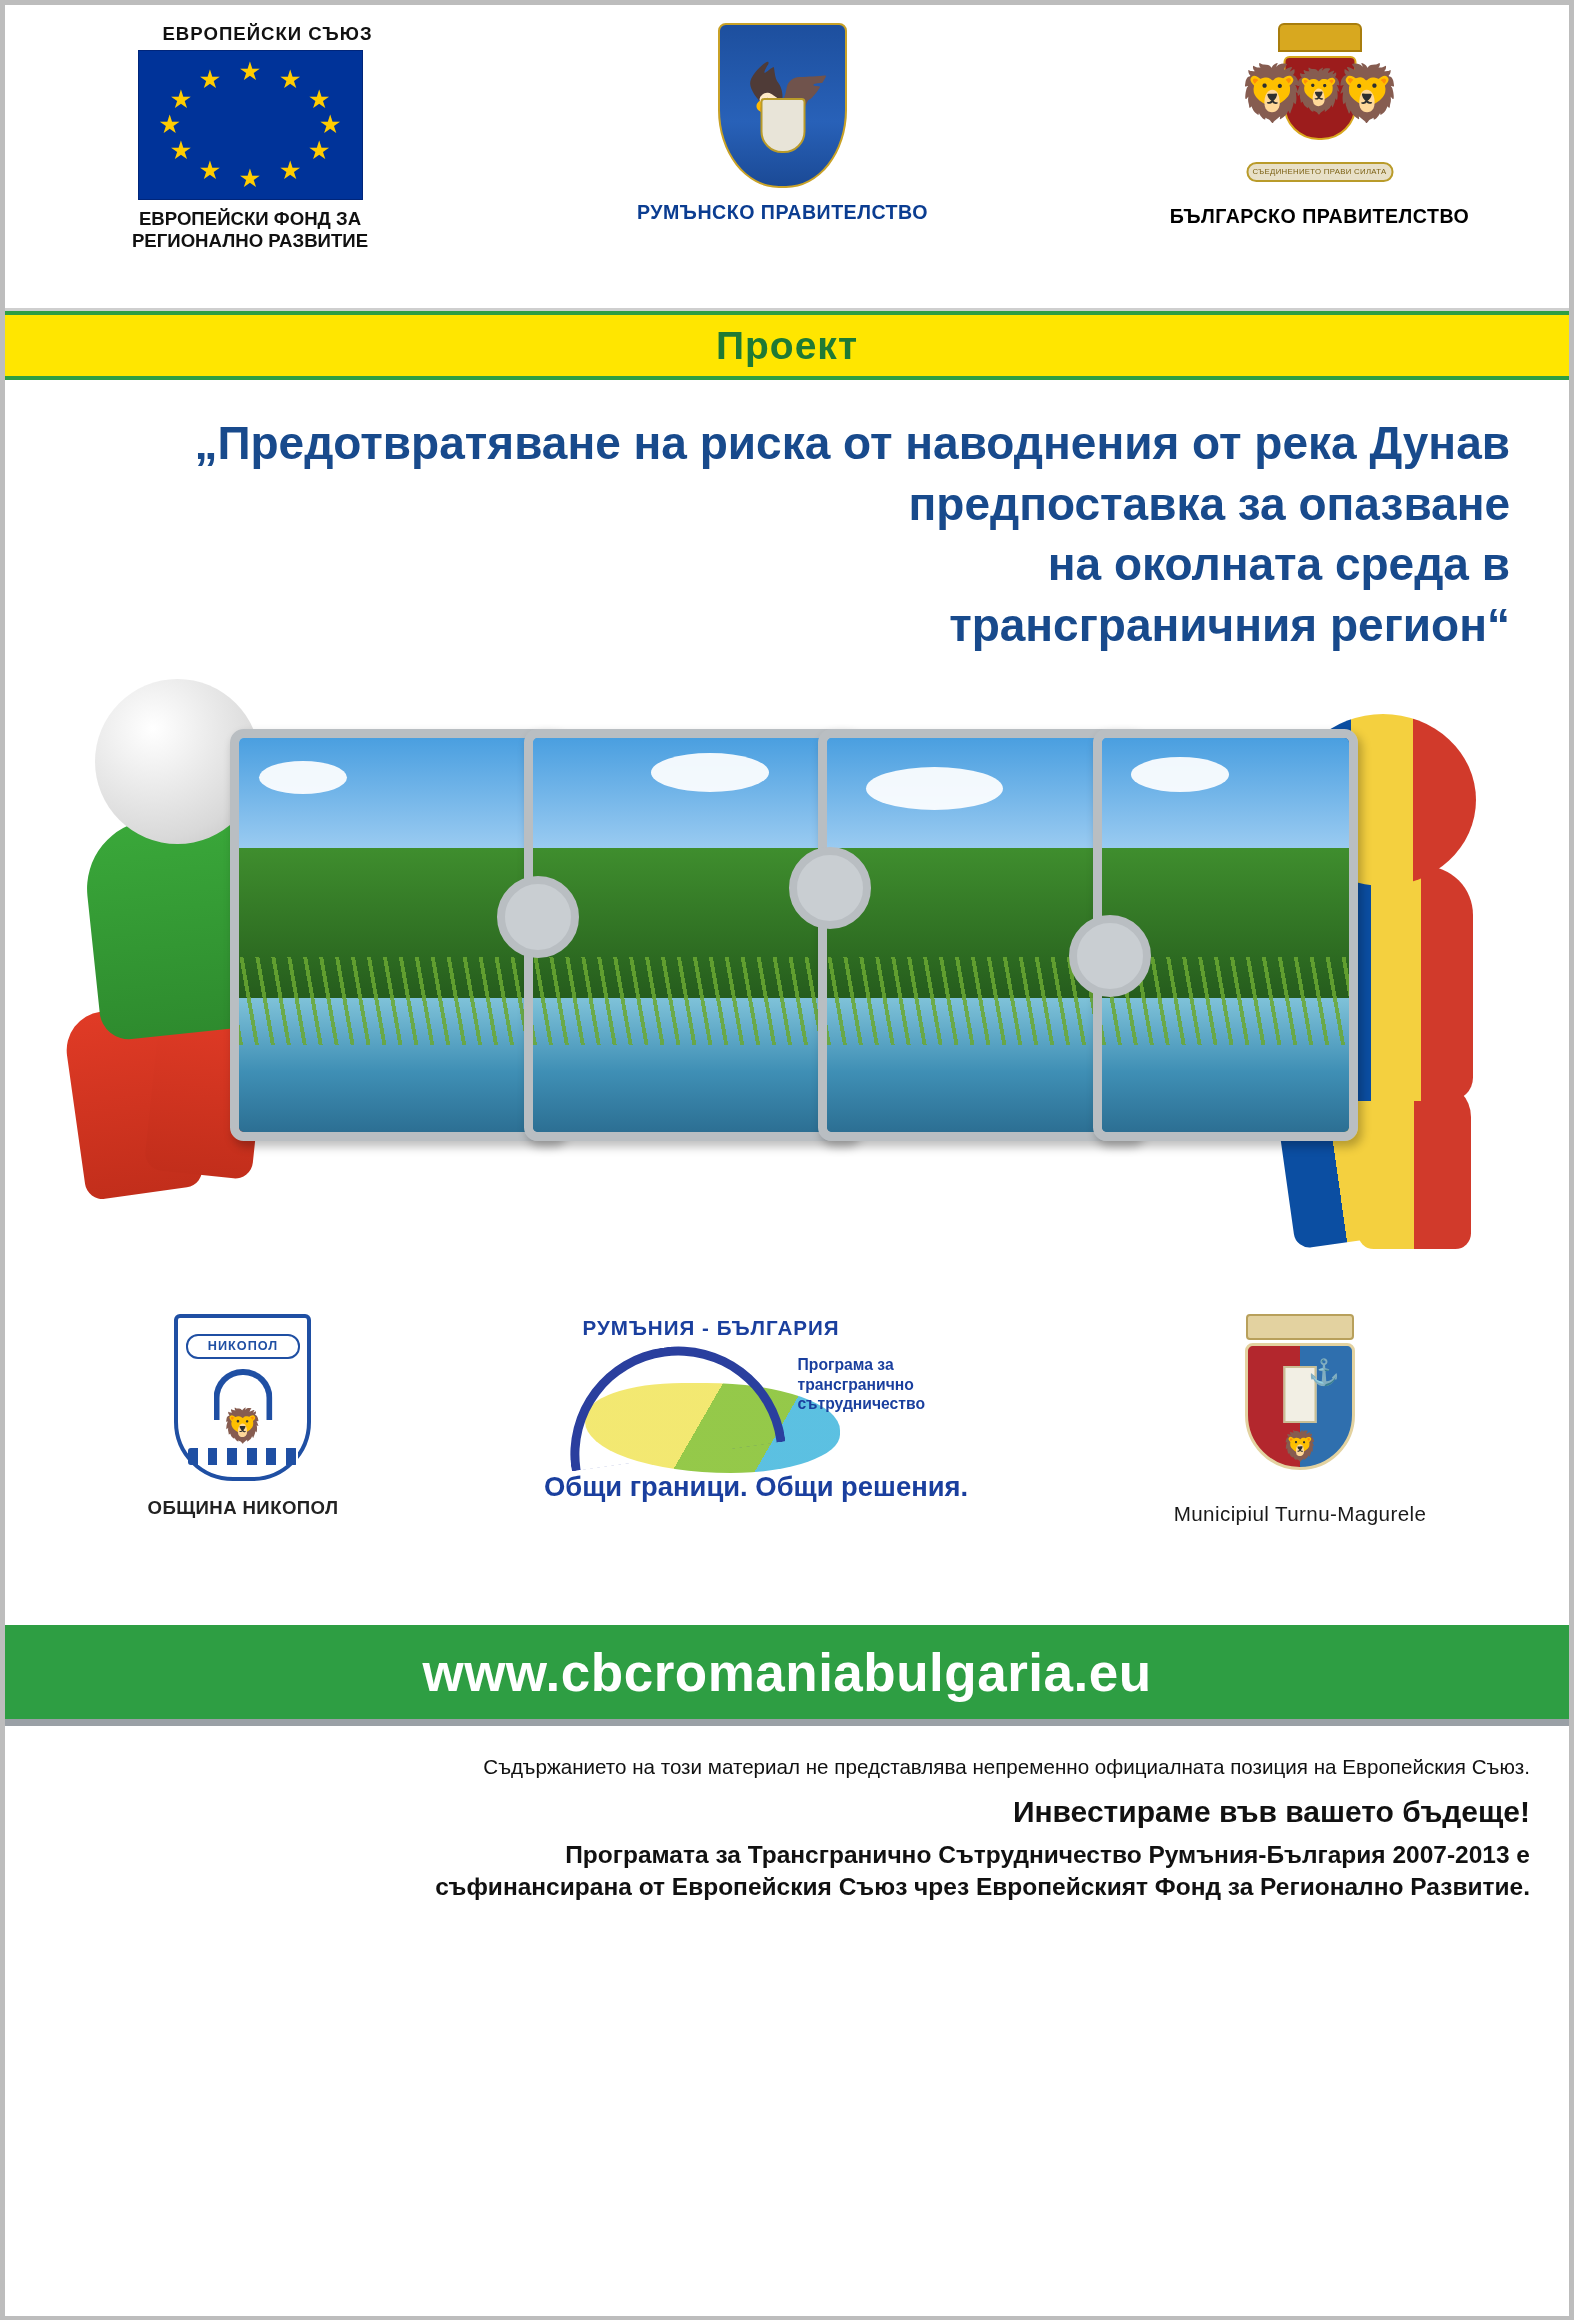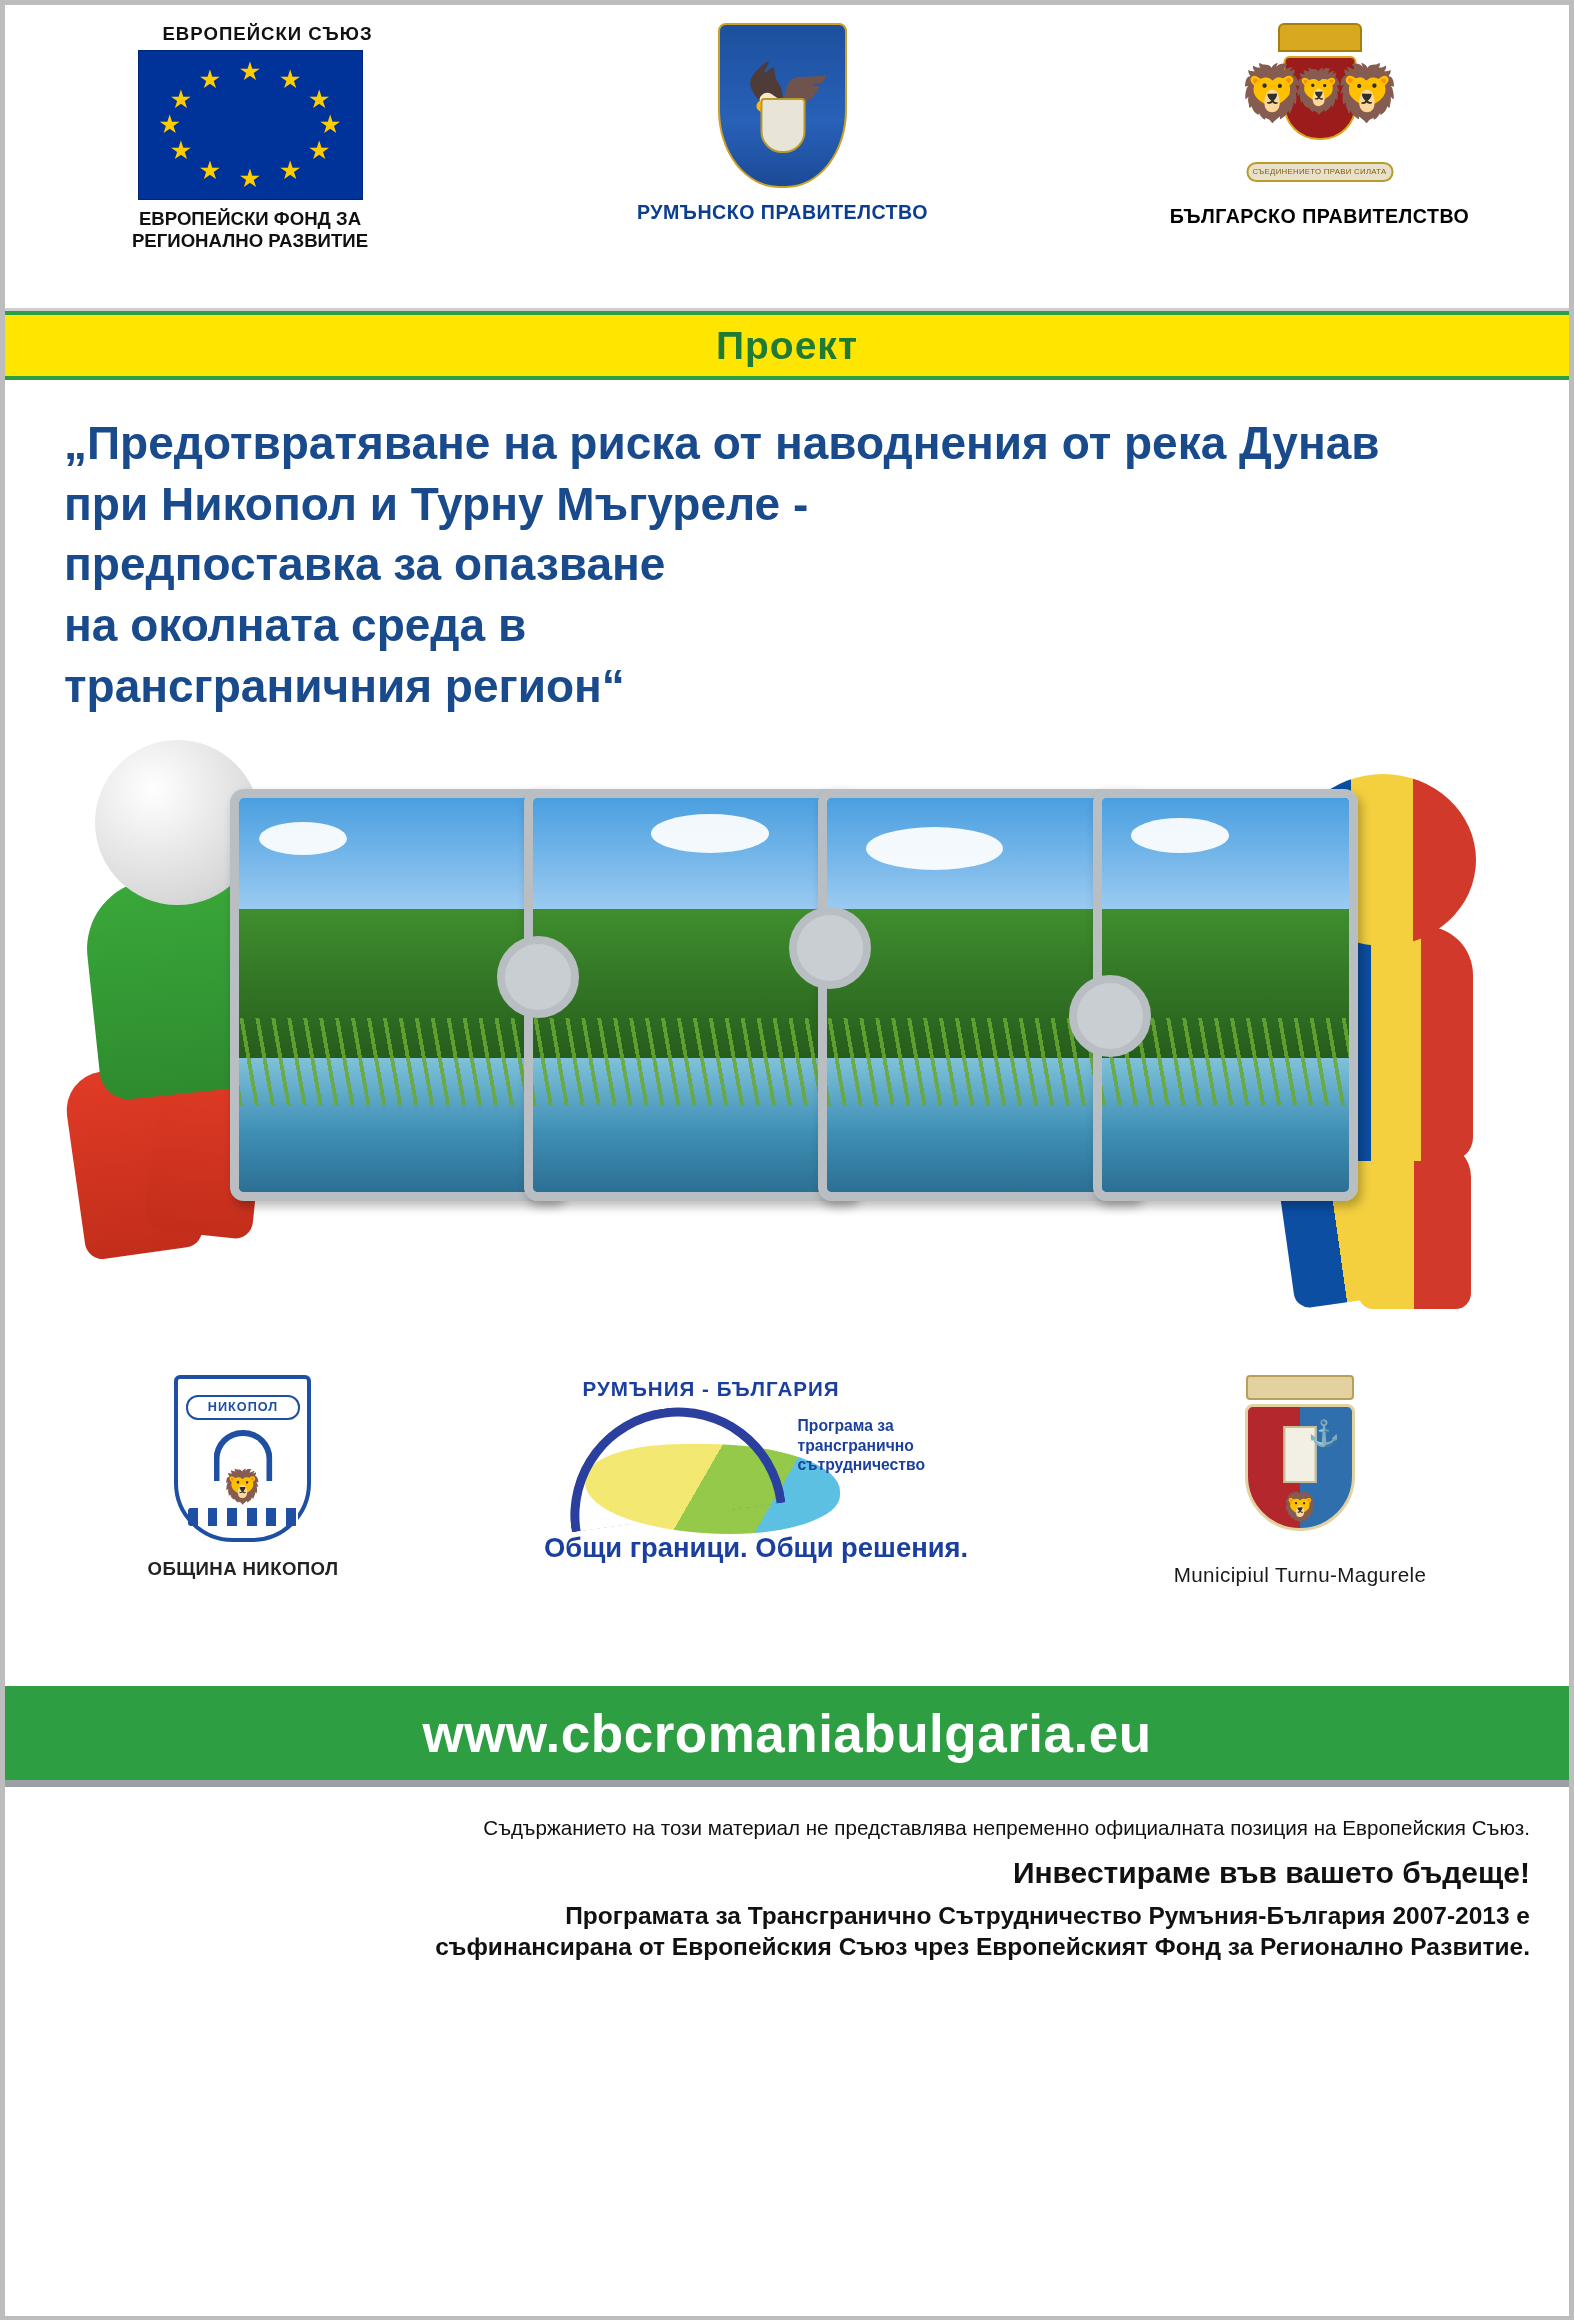--- a/index.html
+++ b/index.html
@@ -176,21 +176,21 @@
 
   
   .title {
     padding: 33px 59px 5.9px 59px;
     text-align: center;
     color: #184a8c;
     font-weight: bold;
     font-size: 46px;
     line-height: 1.32;
   }
-  .title .l1 { text-align: left; }
+  .title .l1 { text-align: right; }
 
   
   .illustration {
     position: relative;
     height: 627px;
     margin-top: 7.8px;
   }
   
   .fig-green-head {
     position: absolute; left: 90px; top: 9.8px;
@@ -476,21 +476,20 @@
     </div>
 
   </div>
 
   <div class="proekt-bar">
     <span>Проект</span>
   </div>
 
   <div class="title">
     <div class="l1">„Предотвратяване на риска от наводнения от река Дунав</div>
-    <div class="l1">при Никопол и Турну Мъгуреле -</div>
     <div class="l1">предпоставка за опазване</div>
     <div class="l1">на околната среда в</div>
     <div class="l1">трансграничния регион“</div>
   </div>
 
   <div class="illustration">
 
     <div class="fig-green-leg"></div>
     <div class="fig-green-leg2"></div>
     <div class="fig-green-body"></div>

